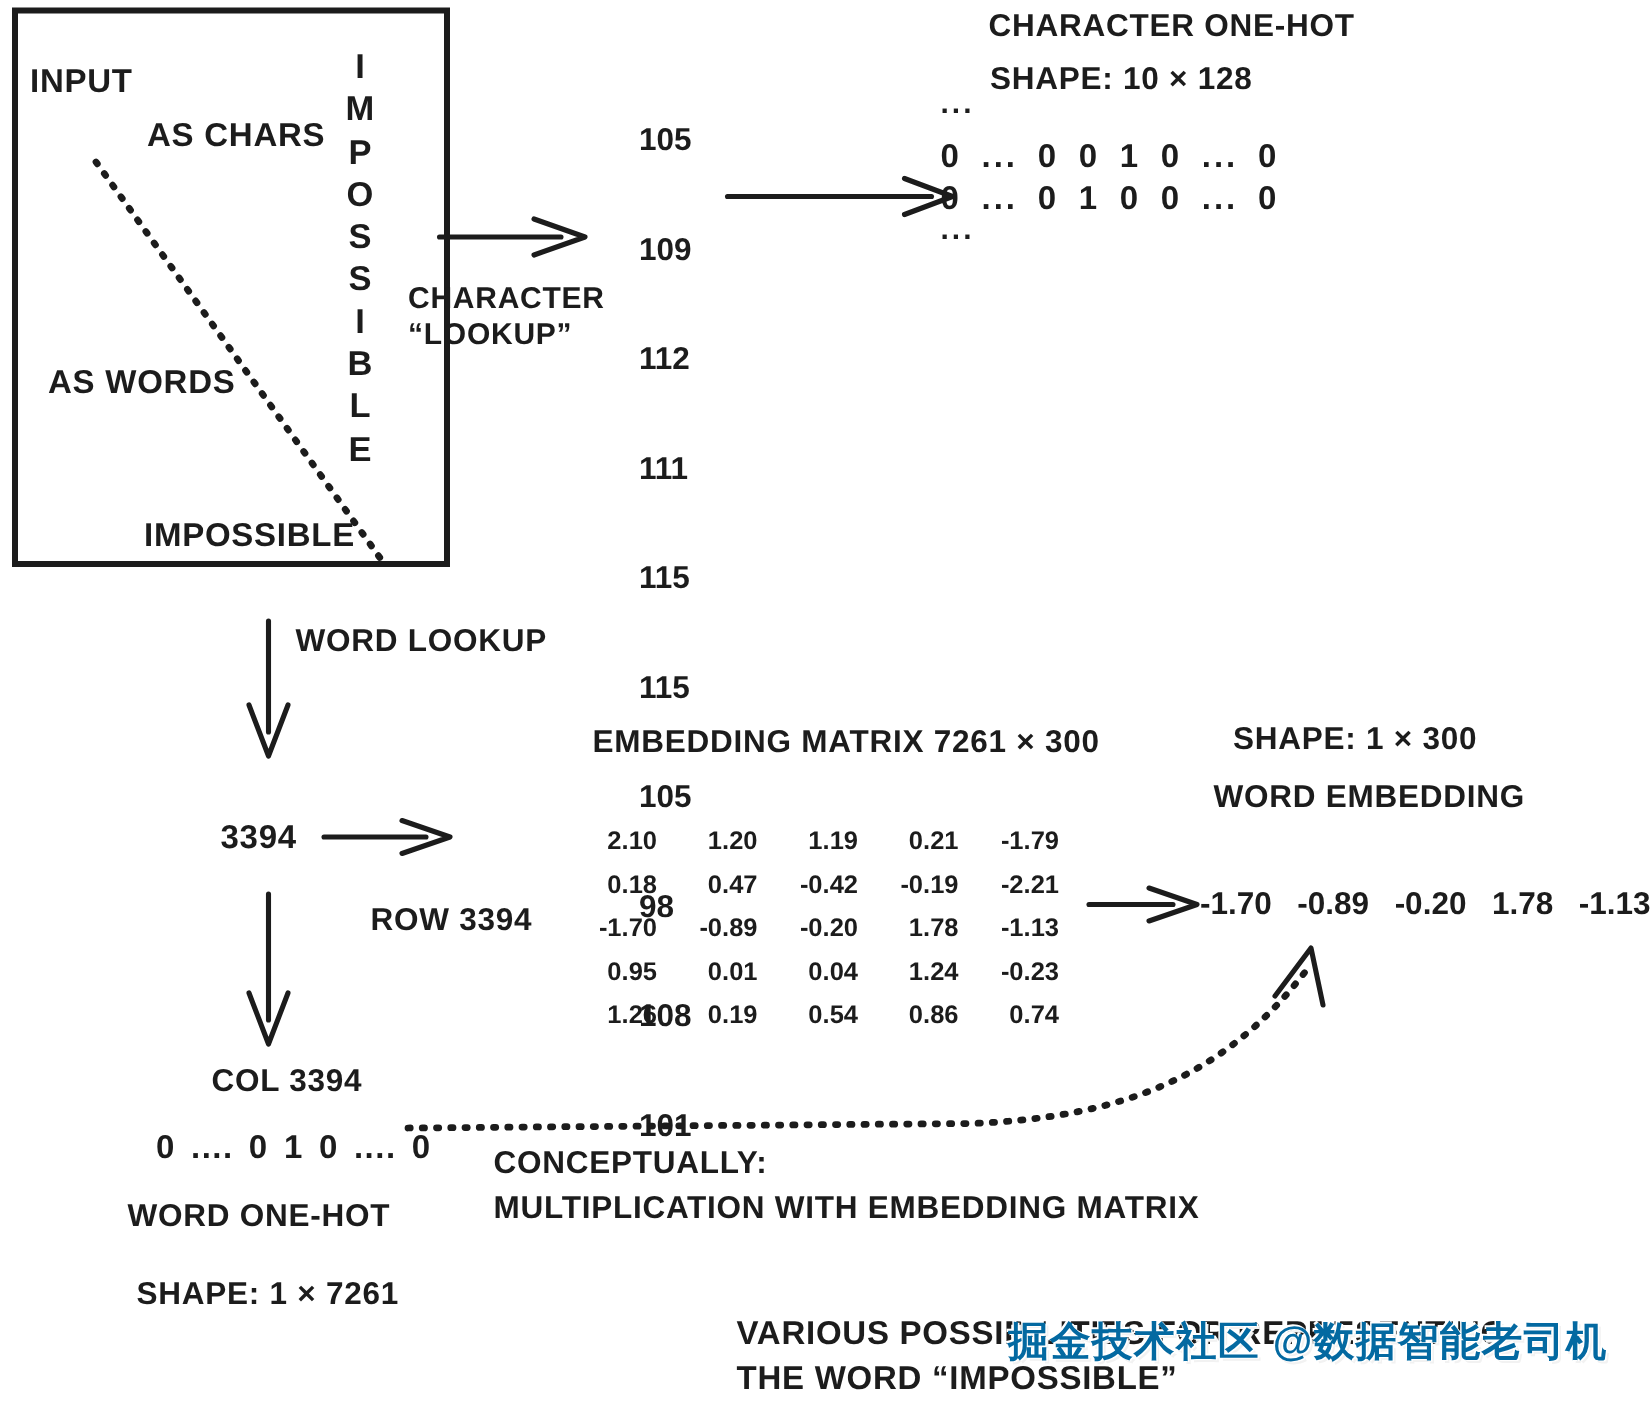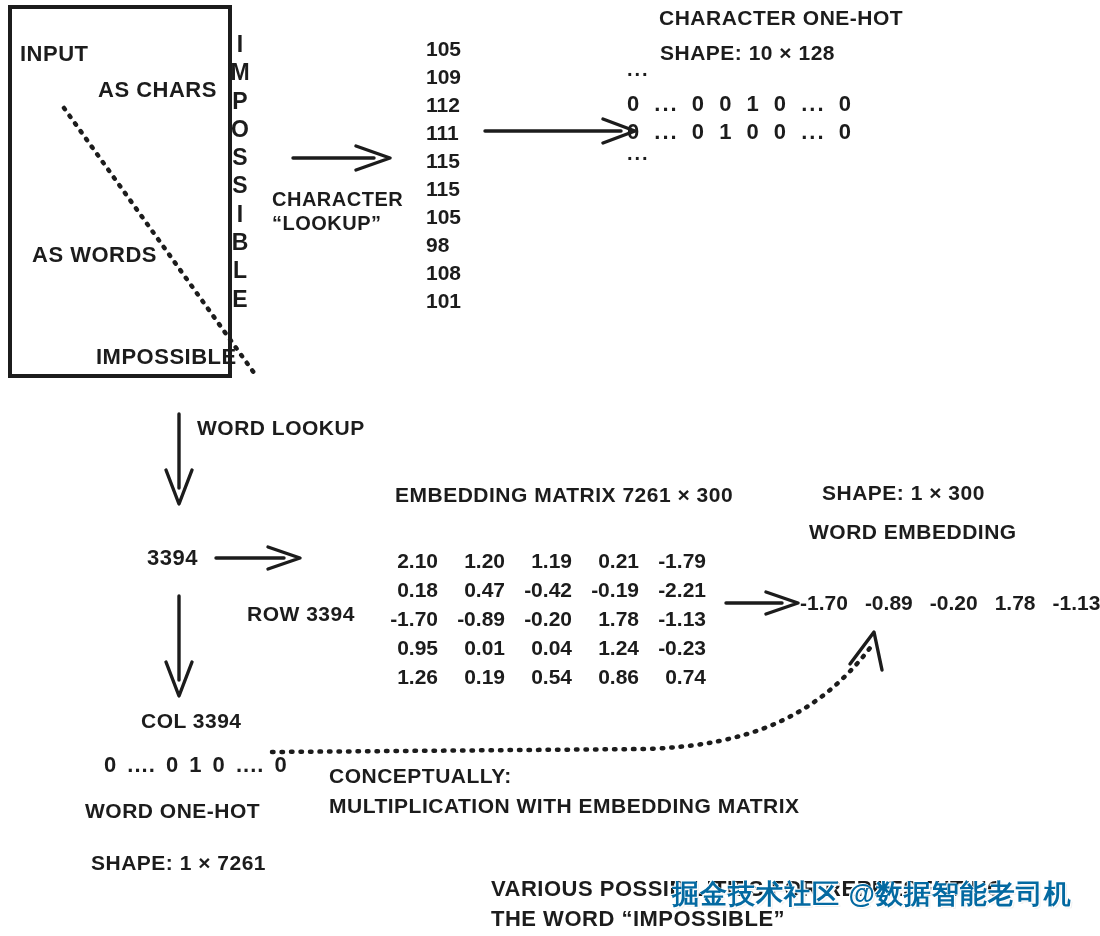--- a/index.html
+++ b/index.html
@@ -4,31 +4,31 @@
 <style>
   html,body{margin:0;padding:0;background:#ffffff;}
   .canvas{
     position:relative;width:1100px;height:936px;background:#ffffff;
     font-family:"Liberation Sans",sans-serif;color:#1c1c1c;overflow:hidden;
   }
   .hand{font-weight:700;letter-spacing:.5px;white-space:pre;}
   .abs{position:absolute;}
   .fs21{font-size:21px;} .fs22{font-size:22px;}
   .input-box{
-    position:absolute;left:8px;top:5px;width:224px;height:373px;
+    position:absolute;left:8px;top:5px;width:292px;height:373px;
     border:4px solid #1c1c1c;box-sizing:border-box;background:#ffffff;
   }
   .vword{position:absolute;left:226px;top:30px;width:28px;text-align:center;}
   .vword div{height:28.3px;line-height:28.3px;font-size:23px;font-weight:700;}
   .ascii-col{position:absolute;left:426px;top:35px;width:50px;}
-  .ascii-col div{height:28px;line-height:28px;font-size:21px;font-weight:700;}
+  .ascii-col div{height:28px;line-height:28px;font-size:21px;font-weight:700;margin-top:45px;}
   .onehot-row{letter-spacing:2px;word-spacing:5px;}
   .matrix{position:absolute;left:377px;top:546px;display:grid;
     grid-template-columns:repeat(5,67px);grid-auto-rows:29px;}
-  .matrix div{font-size:21px;font-weight:700;text-align:right;padding-right:6px;line-height:29px;}
+  .matrix div{font-size:17px;font-weight:700;text-align:right;padding-right:6px;line-height:29px;}
   .embed-row{position:absolute;left:800px;top:591px;display:flex;gap:17px;}
   .embed-row div{font-size:21px;font-weight:700;}
   .watermark{
     position:absolute;left:672px;top:876px;font-size:27px;font-weight:700;
     color:#0369a1;z-index:6;letter-spacing:1px;
     text-shadow:1px 1px 0 #ffffff,-1px -1px 0 #ffffff,2px 2px 0 #f2f2f2;
   }
   svg{display:block;}
 </style>
 </head>

